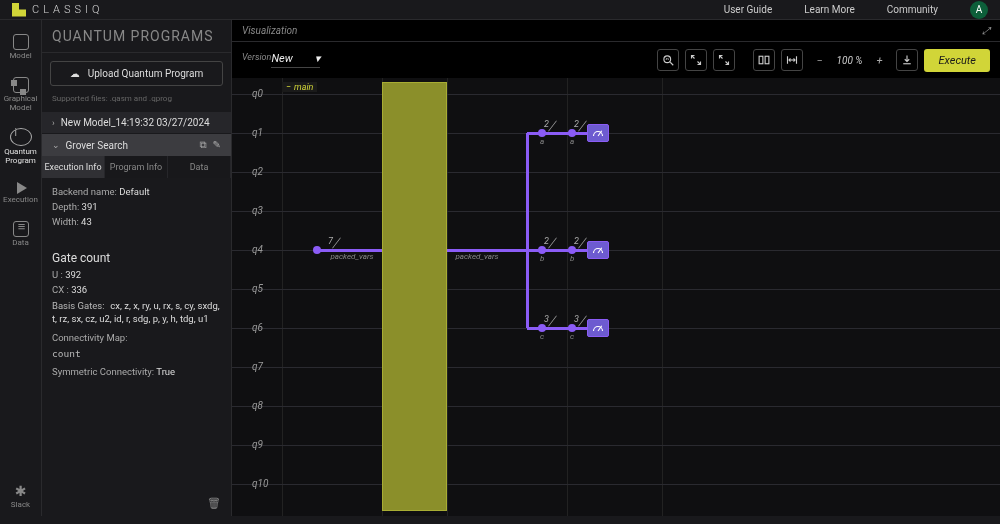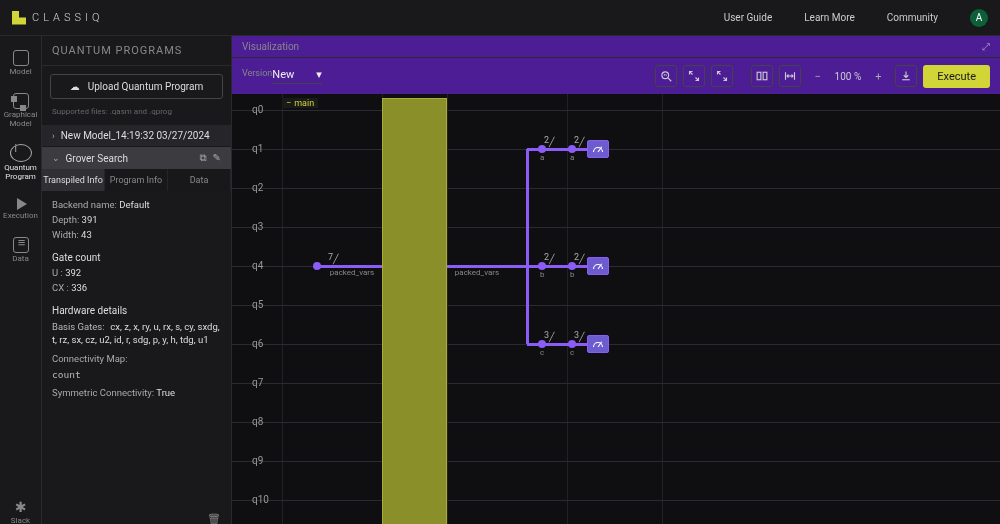--- a/index.html
+++ b/index.html
@@ -1,55 +1,55 @@
 <!DOCTYPE html>
 <html><head>
 <meta charset="utf-8">
 <style>
   * { box-sizing: border-box; margin: 0; padding: 0; font-family: -apple-system, BlinkMacSystemFont, "Segoe UI", Roboto, sans-serif; }
   body { width: 1000px; height: 524px; background: #19191c; color: #d4d4d4; overflow: hidden; font-size: 11px; }
-  .topbar { height: 36px; background: #19191c; display: flex; align-items: center; justify-content: space-between; padding: 0 12px; border-bottom: 1px solid #2a2a2d; }
+  .topbar { height: 20px; background: #19191c; display: flex; align-items: center; justify-content: space-between; padding: 0 12px; border-bottom: 1px solid #2a2a2d; }
   .brand { display: flex; align-items: center; gap: 6px; color: #d4d4d4; letter-spacing: 4px; font-size: 11px; font-weight: 300; }
   .brand .logo { width: 14px; height: 14px; background: #d1d538; clip-path: polygon(0 0, 50% 0, 50% 50%, 100% 50%, 100% 100%, 0 100%); }
   .toplinks { display: flex; align-items: center; gap: 32px; font-size: 10px; color: #ccc; }
   .toplinks span { cursor: pointer; }
   .avatar { width: 18px; height: 18px; border-radius: 50%; background: #0d5f3a; color: #fff; display: flex; align-items: center; justify-content: center; font-size: 10px; }
   .shell { display: flex; height: calc(524px - 28px); }
   .rail { width: 42px; background: #19191c; border-right: 1px solid #2a2a2d; display: flex; flex-direction: column; align-items: center; padding-top: 8px; gap: 4px; }
   .rail .item { display: flex; flex-direction: column; align-items: center; gap: 2px; color: #888; padding: 6px 0; width: 100%; text-align: center; cursor: pointer; }
   .rail .item.active { color: #e0e0e0; }
   .rail .item .ri { width: 16px; height: 16px; border: 1.5px solid currentColor; border-radius: 3px; }
   .rail .item .ri.play { border: none; width: 0; height: 0; border-left: 10px solid currentColor; border-top: 6px solid transparent; border-bottom: 6px solid transparent; margin-left: 3px; border-radius: 0; }
   .rail .item .ri.info { border-radius: 50%; position: relative; }
   .rail .item .ri.info::after { content: "i"; position: absolute; top: -2px; left: 4px; font-size: 10px; }
   .rail .item .ri.list::before { content: "≡"; position: relative; top: -3px; left: 1px; font-size: 13px; }
   .rail .item .ri.diag { position: relative; }
   .rail .item .ri.diag::before { content: ""; position: absolute; top: 2px; left: -3px; width: 6px; height: 6px; background: currentColor; }
   .rail .item .ri.diag::after { content: ""; position: absolute; bottom: -3px; right: 2px; width: 6px; height: 6px; background: currentColor; }
   .rail .lbl { font-size: 8px; line-height: 1.1; }
   .rail .spacer { flex: 1; }
   .side { width: 190px; background: #19191c; border-right: 1px solid #2a2a2d; display: flex; flex-direction: column; }
-  .side-head { font-size: 11px; letter-spacing: 1px; color: #888; padding: 8px 10px; border-bottom: 1px solid #2a2a2d; }
+  .side-head { font-size: 14px; letter-spacing: 1px; color: #888; padding: 8px 10px; border-bottom: 1px solid #2a2a2d; }
   .upload { margin: 8px; border: 1px solid #444; border-radius: 3px; padding: 6px 0; display: flex; align-items: center; justify-content: center; gap: 8px; font-size: 10px; color: #ddd; cursor: pointer; }
   .hint { font-size: 8px; color: #666; margin: 0 10px 8px; }
   .tree { background: #26262a; }
   .tree-item { display: flex; align-items: center; gap: 6px; padding: 5px 10px; font-size: 10px; color: #ddd; border-top: 1px solid #19191c; cursor: pointer; }
   .tree-item.active { background: #3c3c40; }
   .tree-item .chev { font-size: 9px; color: #aaa; }
   .tree-item .actions { margin-left: auto; display: flex; gap: 6px; color: #aaa; }
   .tabs { display: flex; background: #18181b; font-size: 9px; }
   .tabs .tab { flex: 1; padding: 6px 0; text-align: center; color: #888; cursor: pointer; border-right: 1px solid #26262a; }
   .tabs .tab.active { color: #ddd; background: #303034; }
   .info { padding: 8px 10px; font-size: 9.5px; color: #aaa; }
   .info .row { margin-bottom: 4px; }
   .info .row .v { color: #ddd; }
-  .info h4 { color: #ddd; font-size: 10px; font-weight: 400; margin: 12px 0 4px; }
+  .info h4 { color: #ddd; font-size: 12px; font-weight: 400; margin: 24px 0 4px; }
   .info .mono { font-family: ui-monospace, monospace; color: #b8b8b8; line-height: 1.4; }
   .side .foot { margin-top: auto; padding: 6px 10px; display: flex; justify-content: flex-end; color: #888; }
-  .canvas { flex: 1; display: flex; flex-direction: column; background: #4c1d95; position: relative; }
+  .canvas { flex: 1; display: flex; flex-direction: column; background: #000000; position: relative; font-style: italic; }
   .canvas-head { height: 22px; display: flex; align-items: center; padding: 0 10px; font-size: 10px; color: #888; border-bottom: 1px solid #2a2a2d; justify-content: space-between; }
   .canvas-head .expand { cursor: pointer; color: #aaa; }
   .version-bar { height: 36px; display: flex; align-items: center; padding: 0 10px; gap: 10px; }
   .version { display: flex; font-size: 9px; color: #888; }
   .version .sel { display: flex; align-items: center; gap: 22px; color: #eee; font-size: 11px; cursor: pointer; border-bottom: 1px solid #444; padding-bottom: 2px; }
   .toolbar { margin-left: auto; display: flex; align-items: center; gap: 6px; }
   .tbtn { width: 22px; height: 22px; display: flex; align-items: center; justify-content: center; color: #aaa; cursor: pointer; border-radius: 3px; }
   .tbtn.boxed { border: 1px solid #444; }
   .zoom-pct { font-size: 10px; color: #ccc; }
   .execute { background: #d1d538; color: #1a1a1a; padding: 5px 14px; border-radius: 3px; font-size: 11px; cursor: pointer; }
@@ -131,32 +131,31 @@
       <div class="tree-item active">
         <span class="chev">⌄</span>
         <span>Grover Search</span>
         <span class="actions">
           <span>⧉</span>
           <span>✎</span>
         </span>
       </div>
     </div>
     <div class="tabs">
-      <div class="tab active">Transpiled Info</div>
+      <div class="tab active">Execution Info</div>
       <div class="tab">Program Info</div>
       <div class="tab">Data</div>
     </div>
     <div class="info">
       <div class="row"><span>Backend name:</span> <span class="v">Default</span></div>
       <div class="row"><span>Depth:</span> <span class="v">391</span></div>
       <div class="row"><span>Width:</span> <span class="v">43</span></div>
       <h4>Gate count</h4>
       <div class="row"><span>U :</span> <span class="v">392</span></div>
       <div class="row"><span>CX :</span> <span class="v">336</span></div>
-      <h4>Hardware details</h4>
       <div class="row mono"><span>Basis Gates:</span> <span class="v">cx, z, x, ry, u, rx, s, cy, sxdg, t, rz, sx, cz, u2, id, r, sdg, p, y, h, tdg, u1</span></div>
       <div class="row" style="margin-top:6px"><span>Connectivity Map:</span></div>
       <div class="row mono v">count</div>
       <div class="row" style="margin-top:6px"><span>Symmetric Connectivity:</span> <span class="v">True</span></div>
     </div>
     <div class="foot">
       <span>🗑</span>
     </div>
   </div>
 

